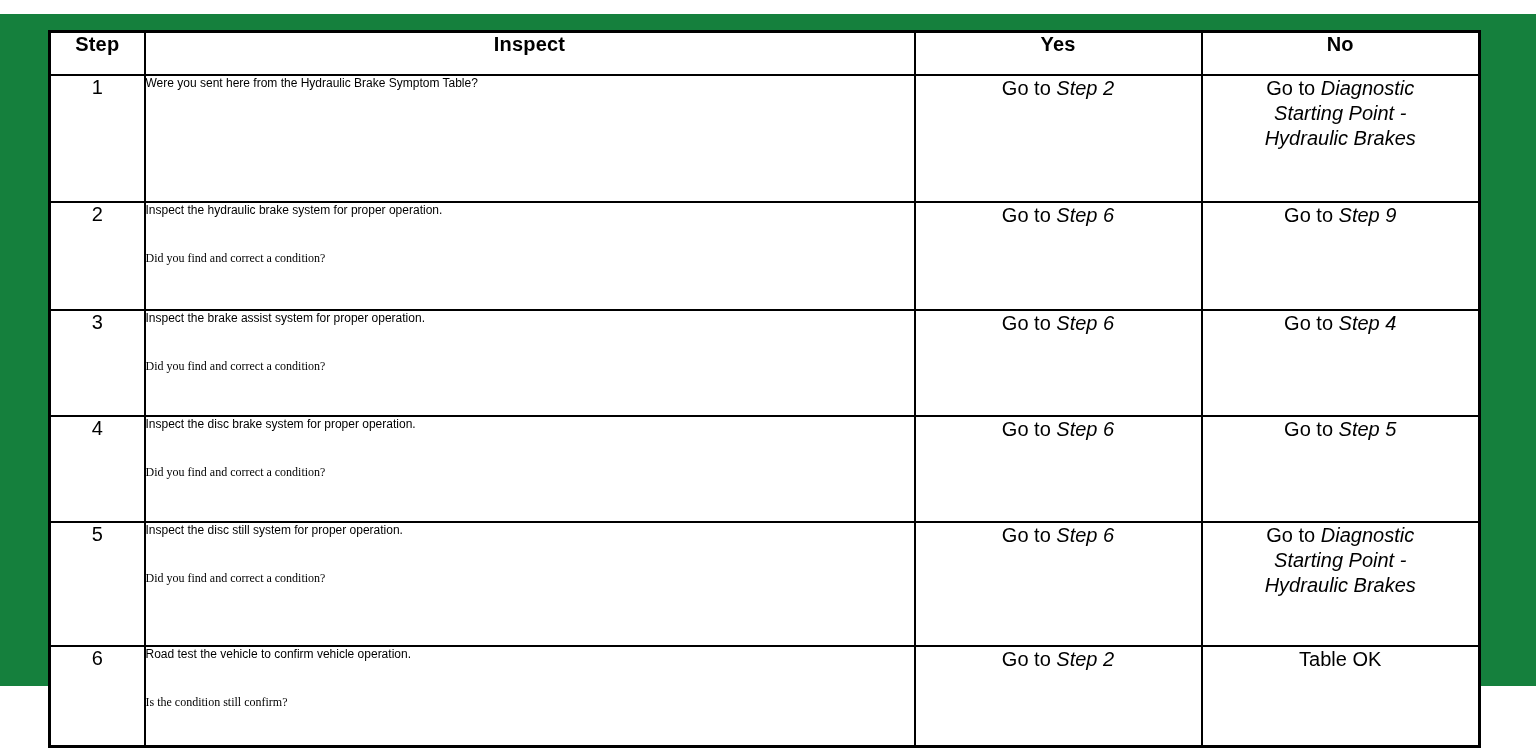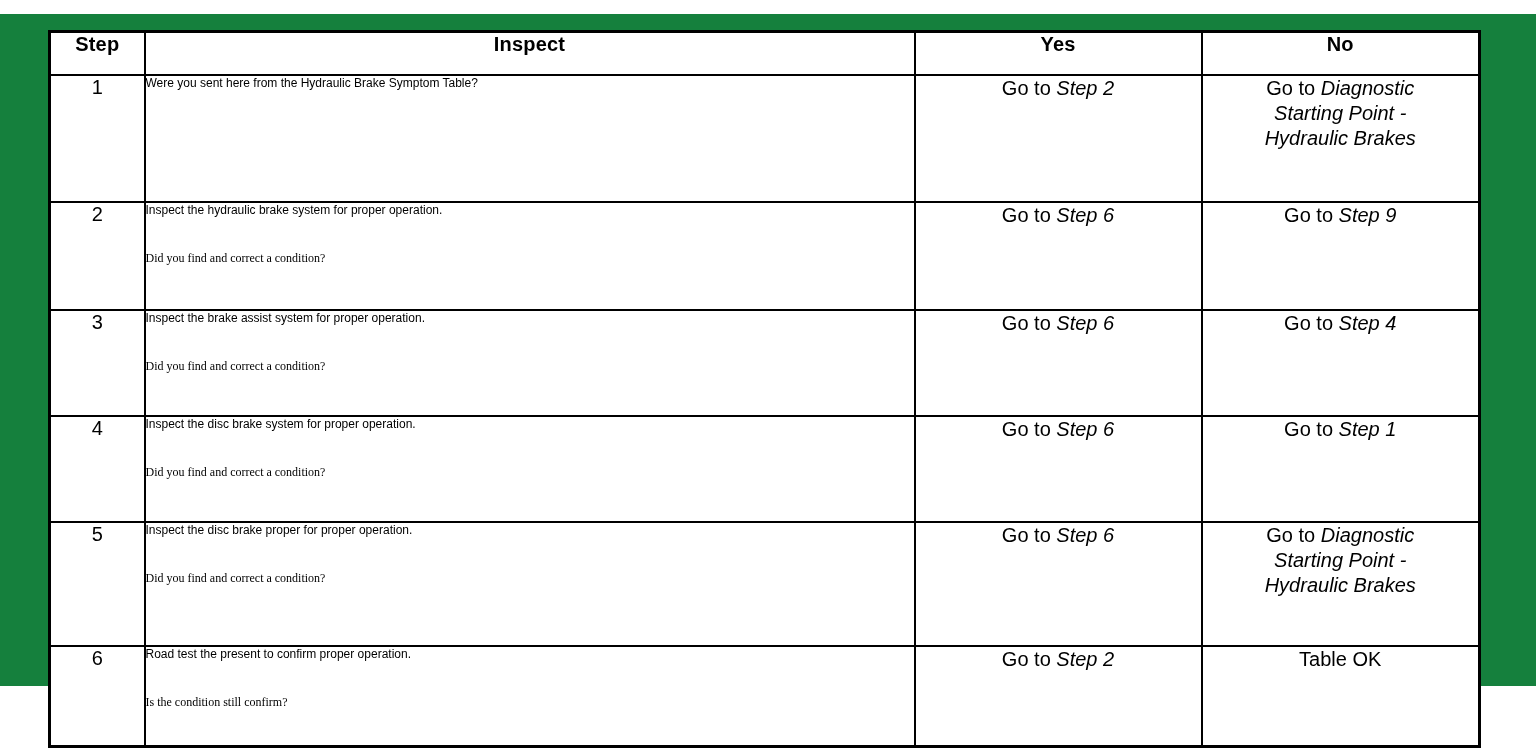--- a/index.html
+++ b/index.html
@@ -170,44 +170,44 @@
       <tr class="r4">
         <td class="step-cell">4</td>
         <td class="action-cell">
           <span class="action-line-1">Inspect the disc brake system for proper operation.</span>
           <span class="action-line-2">Did you find and correct a condition?</span>
         </td>
         <td class="branch-cell branch-bottom">
           <span class="nowrap"><span>Go to </span><span class="ital">Step 6</span></span>
         </td>
         <td class="branch-cell branch-bottom">
-          <span class="nowrap"><span>Go to </span><span class="ital">Step 1</span></span>
+          <span class="nowrap"><span>Go to </span><span class="ital">Step 5</span></span>
         </td>
       </tr>
 
       <tr class="r5">
         <td class="step-cell">5</td>
         <td class="action-cell">
-          <span class="action-line-1">Inspect the disc brake proper for proper operation.</span>
+          <span class="action-line-1">Inspect the disc still system for proper operation.</span>
           <span class="action-line-2">Did you find and correct a condition?</span>
         </td>
         <td class="branch-cell branch-bottom">
           <span class="nowrap"><span>Go to </span><span class="ital">Step 6</span></span>
         </td>
         <td class="branch-cell branch-top">
           <span class="blk"><span>Go to </span><span class="ital">Diagnostic</span></span>
           <span class="blk ital">Starting Point -</span>
           <span class="blk ital">Hydraulic Brakes</span>
         </td>
       </tr>
 
       <tr class="r6">
         <td class="step-cell">6</td>
         <td class="action-cell">
-          <span class="action-line-1">Road test the present to confirm proper operation.</span>
+          <span class="action-line-1">Road test the vehicle to confirm vehicle operation.</span>
           <span class="action-line-2">Is the condition still confirm?</span>
         </td>
         <td class="branch-cell branch-bottom">
           <span class="nowrap"><span>Go to </span><span class="ital">Step 2</span></span>
         </td>
         <td class="branch-cell branch-bottom">
           <span class="nowrap"><span></span><span>Table OK</span></span>
         </td>
       </tr>
 

